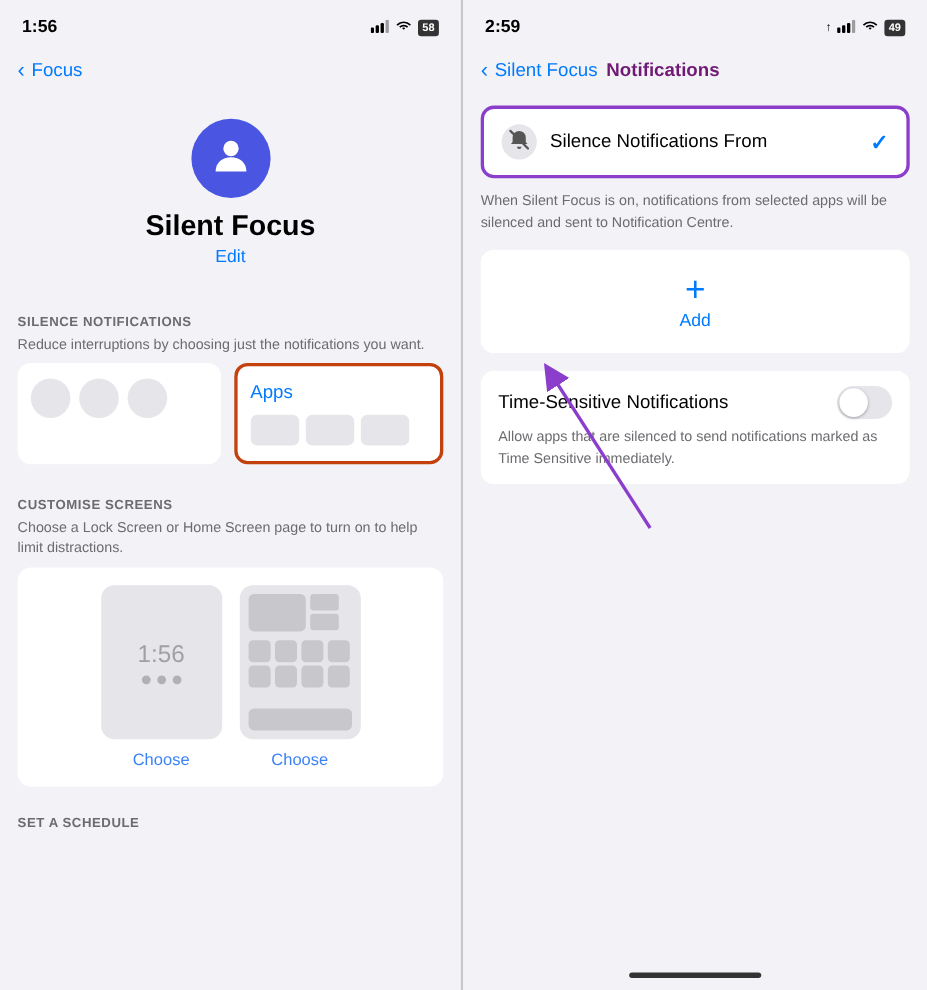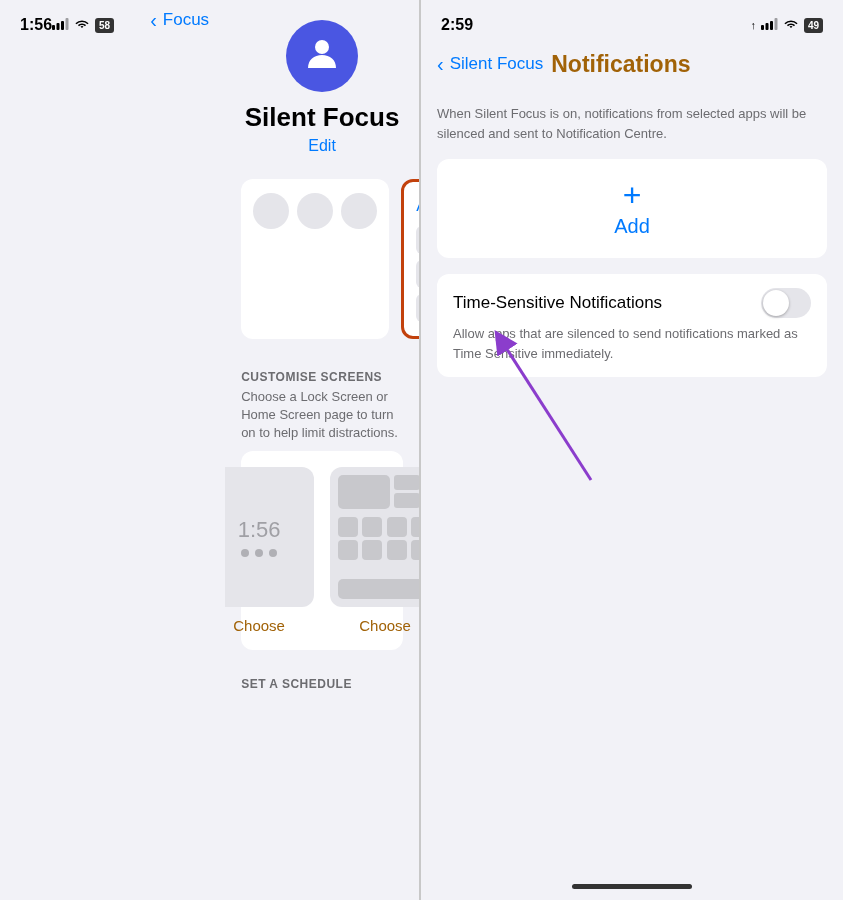--- a/index.html
+++ b/index.html
@@ -11,21 +11,21 @@
       background: #f2f2f7;
       overflow: hidden;
     }
 
     
     .phone-left {
       width: 421px;
       height: 900px;
       background: #f2f2f7;
       display: flex;
-      flex-direction: row;
+      flex-direction: column;
       border-right: 2px solid #c8c8c8;
       overflow: hidden;
       position: relative;
     }
 
     
     .phone-right {
       width: 422px;
       height: 900px;
       background: #f2f2f7;
@@ -276,21 +276,21 @@
       border-radius: 4px;
     }
     .home-dock {
       margin-top: auto;
       background: #c8c8cc;
       height: 20px;
       border-radius: 5px;
     }
     .screen-choose-btn {
       font-size: 15px;
-      color: #a16207;
+      color: #3b82f6;
       cursor: pointer;
       background: none;
       border: none;
       font-family: inherit;
     }
 
     
     .schedule-section {
     }
     .underline-text {
@@ -299,23 +299,23 @@
 
     
     .right-nav {
       display: flex;
       align-items: center;
       padding: 4px 16px 8px;
       height: 44px;
       gap: 8px;
     }
     .right-nav-title {
-      font-size: 23px;
+      font-size: 17px;
       font-weight: 600;
-      color: #a16207;
+      color: #701a75;
     }
 
     
     .options-container {
       padding: 0 16px;
       margin-top: 8px;
     }
     .option-card {
       background: #fff;
       border-radius: 12px;
@@ -383,21 +383,21 @@
       cursor: pointer;
       position: relative;
     }
     .add-plus {
       font-size: 32px;
       color: #007aff;
       font-weight: 300;
       line-height: 1;
     }
     .add-label {
-      font-size: 20px;
+      font-size: 16px;
       color: #007aff;
       margin-top: 4px;
     }
 
     
     .time-sensitive-card {
       background: #fff;
       border-radius: 12px;
       padding: 14px 16px;
       margin: 8px 16px;
@@ -503,20 +503,24 @@
           <svg width="36" height="36" viewBox="0 0 36 36" fill="none">
             <circle cx="18" cy="13" r="7" fill="white"></circle>
             <path d="M4 34c0-8 6-13 14-13s14 5 14 13" fill="white"></path>
           </svg>
         </span>
       </div>
       <span class="profile-name">Silent Focus</span>
       <span class="profile-edit">Edit</span>
     </div>
 
+    <div class="section-header">
+      <span class="section-title">SILENCE NOTIFICATIONS</span>
+      <div class="section-subtitle">Reduce interruptions by choosing just the notifications you want.</div>
+    </div>
 
     <div class="people-apps-row">
       <div class="people-card">
         <div class="placeholder-circles">
           <div class="placeholder-circle"></div>
           <div class="placeholder-circle"></div>
           <div class="placeholder-circle"></div>
         </div>
       </div>
       <div class="apps-card">
@@ -611,20 +615,33 @@
   <div class="right-nav">
     <div class="back-btn">
       <span class="back-chevron">‹</span>
       <span>Silent Focus</span>
     </div>
     <span class="right-nav-title">Notifications</span>
   </div>
 
   <div class="options-container">
 
+    <div class="option-card selected">
+      <div class="option-icon-wrap">
+        <span class="option-icon">
+          <svg width="20" height="20" viewBox="0 0 20 20" fill="none">
+            <path d="M10 2a6 6 0 0 1 6 6v4l1.5 2H2.5L4 12V8a6 6 0 0 1 6-6z" fill="#555"></path>
+            <path d="M8 16.5a2 2 0 0 0 4 0" fill="#555"></path>
+            <line x1="2" y1="2" x2="18" y2="18" stroke="#555" stroke-width="2" stroke-linecap="round"></line>
+          </svg>
+        </span>
+      </div>
+      <span class="option-text">Silence Notifications From</span>
+      <span class="checkmark">✓</span>
+    </div>
 
   </div>
 
   <div class="description-text">When Silent Focus is on, notifications from selected apps will be silenced and sent to Notification Centre.</div>
 
   <div class="add-section">
     <div class="add-card">
       <span class="add-plus">+</span>
       <span class="add-label">Add</span>
     </div>

